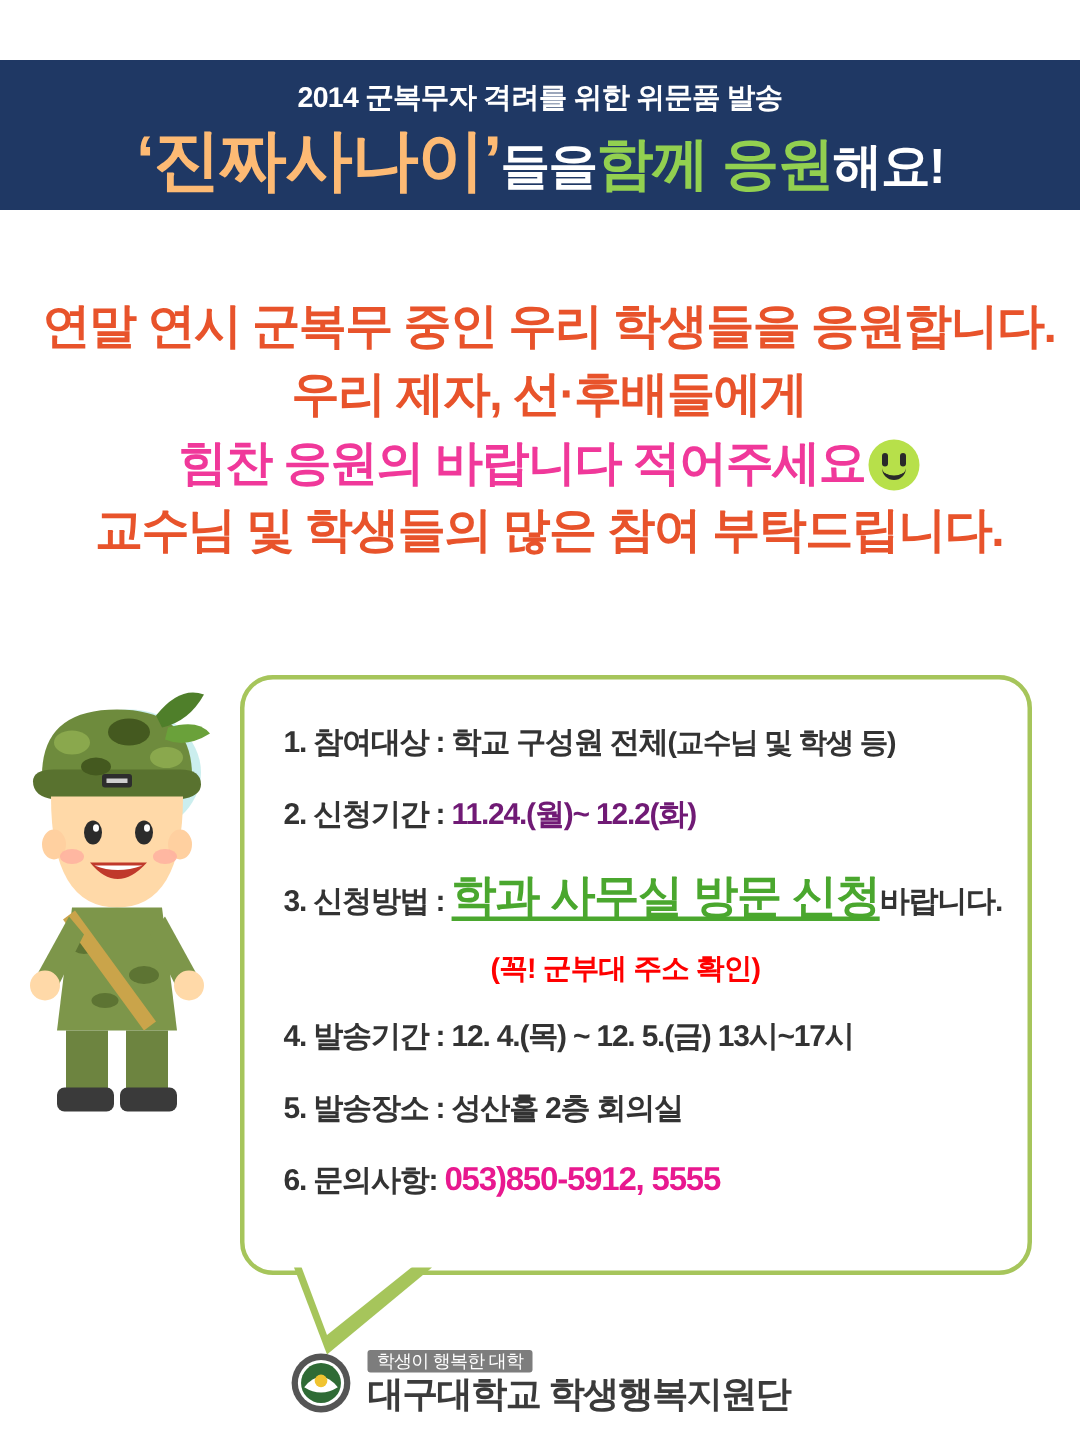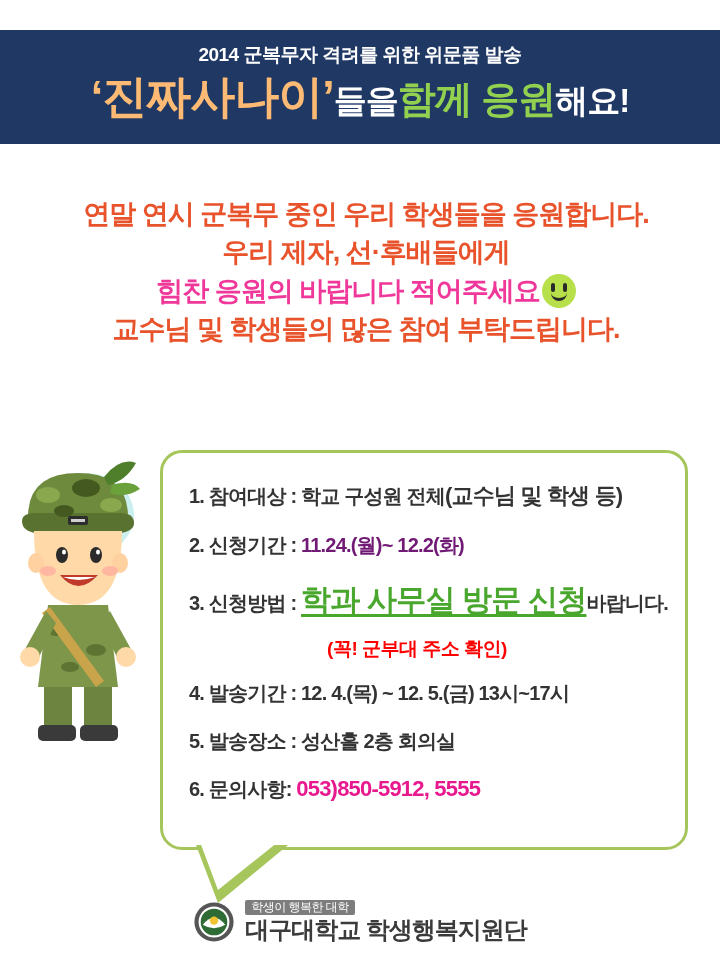--- a/index.html
+++ b/index.html
@@ -12,23 +12,23 @@
     background: #ffffff;
     font-family: "Liberation Sans", sans-serif;
     overflow: hidden;
     position: relative;
   }
 
   
   .banner {
     position: absolute;
     left: 0;
-    top: 30px;
+    top: 40px;
     width: 720px;
-    height: 114px;
+    height: 100px;
     background: #1f3864;
     box-sizing: border-box;
     display: flex;
     flex-direction: column;
     align-items: center;
     justify-content: flex-start;
     padding-top: 12px;
   }
   .banner-sub {
     color: #ffffff;
@@ -71,21 +71,21 @@
   
   .intro {
     position: absolute;
     left: 0;
     top: 195px;
     width: 720px;
     text-align: center;
     line-height: 1.42;
   }
   .intro-line {
-    font-size: 27px;
+    font-size: 32px;
     font-weight: bold;
     letter-spacing: -1px;
     color: #e8532b;
     white-space: nowrap;
     padding-left: 12px;
   }
   .intro-line.pink {
     color: #f0389a;
   }
   .smiley {
@@ -156,21 +156,21 @@
 
   .item {
     font-size: 20px;
     letter-spacing: -0.8px;
     color: #333333;
     margin-bottom: 21px;
     white-space: nowrap;
     font-weight: bold;
   }
   .item .num { color: #333333; }
-  .item .small { font-size: 22px; text-align: center; }
+  .item .small { font-size: 19px; text-align: center; }
   .val-blue {
     color: #701a75;
     font-size: 20px;
     text-align: right;
   }
   .val-green-underline {
     color: #4aa72e;
     font-size: 30px;
     text-decoration: underline;
     text-underline-offset: 4px;

